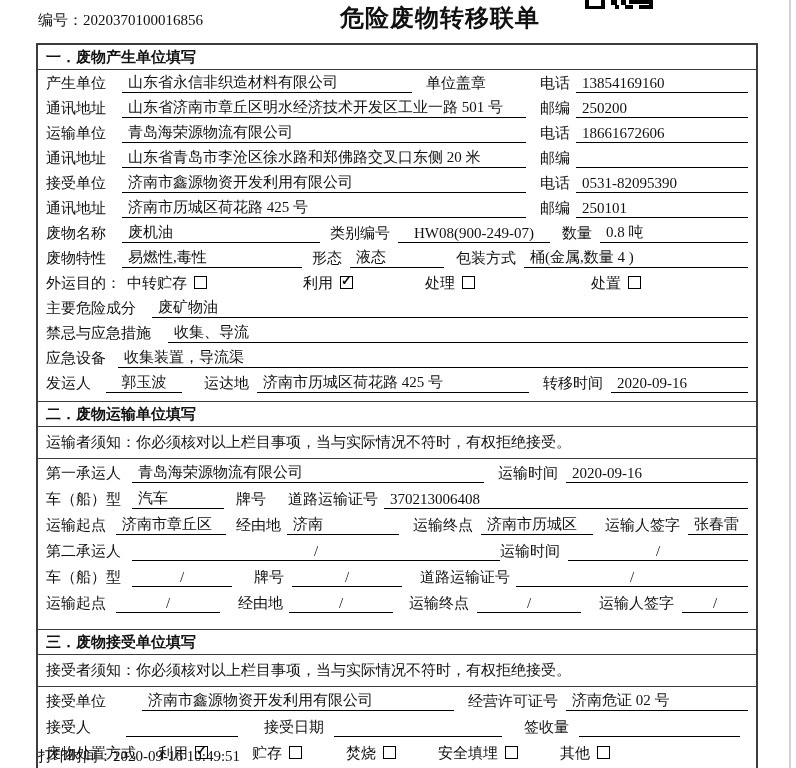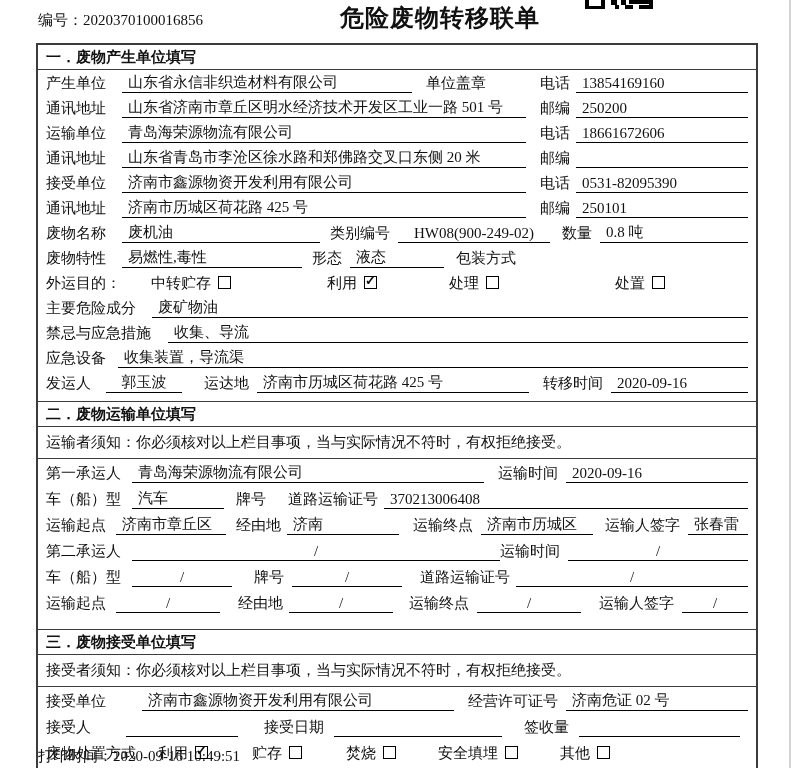--- a/index.html
+++ b/index.html
@@ -89,34 +89,35 @@
     <div class="r">
       <span class="l" style="width:76px">通讯地址</span>
       <span class="u f1">济南市历城区荷花路 425 号</span>
       <span class="l" style="margin:0 6px 0 14px">邮编</span>
       <span class="u" style="width:172px">250101</span>
     </div>
     <div class="r">
       <span class="l" style="width:76px">废物名称</span>
       <span class="u" style="width:198px">废机油</span>
       <span class="l" style="margin:8px 8px 0 10px">类别编号</span>
-      <span class="u tc" style="width:152px">HW08(900-249-02)</span>
+      <span class="u tc" style="width:152px">HW08(900-249-07)</span>
       <span class="l" style="margin:0 8px 0 12px">数量</span>
       <span class="u f1">0.8 吨</span>
     </div>
     <div class="r">
       <span class="l" style="width:76px">废物特性</span>
       <span class="u" style="width:180px">易燃性,毒性</span>
       <span class="l" style="margin:0 8px 0 10px">形态</span>
       <span class="u" style="width:94px">液态</span>
       <span class="l" style="margin:0 8px 0 12px">包装方式</span>
+      <span class="u f1">桶(金属,数量 4 )</span>
     </div>
     <div class="r">
       <span class="l">外运目的：</span>
-      <span class="opt" style="margin-left:30px">
+      <span class="opt" style="margin-left:6px">
           <span>中转贮存</span>
           <span class="cb"></span>
         </span>
       <span class="opt" style="margin-left:96px">
           <span>利用</span>
           <span class="cb checked"></span>
         </span>
       <span class="opt" style="margin-left:72px">
           <span>处理</span>
           <span class="cb"></span>

